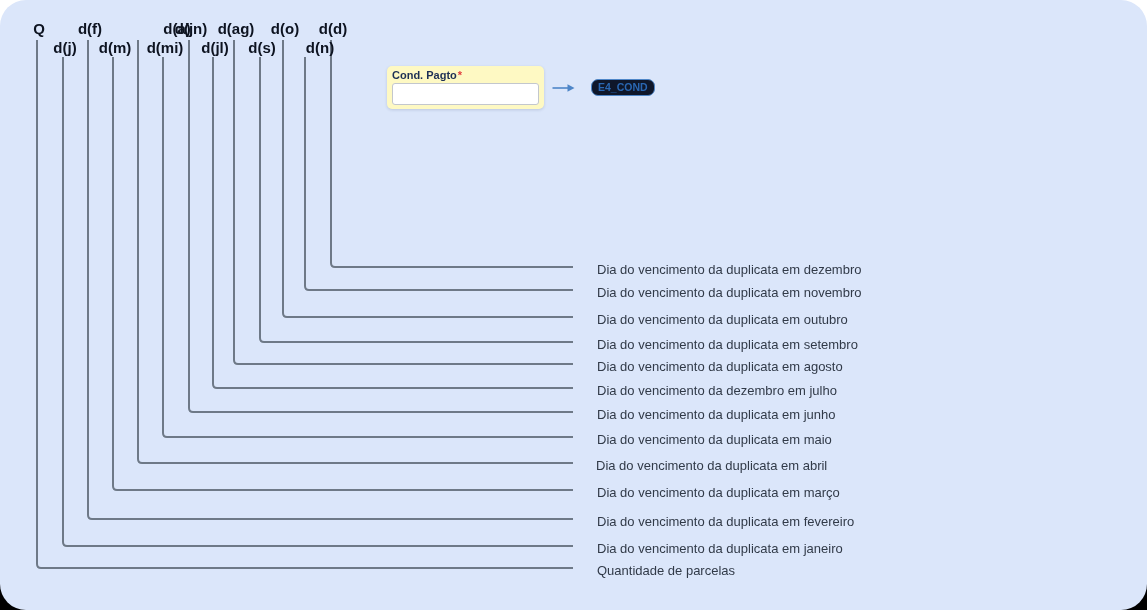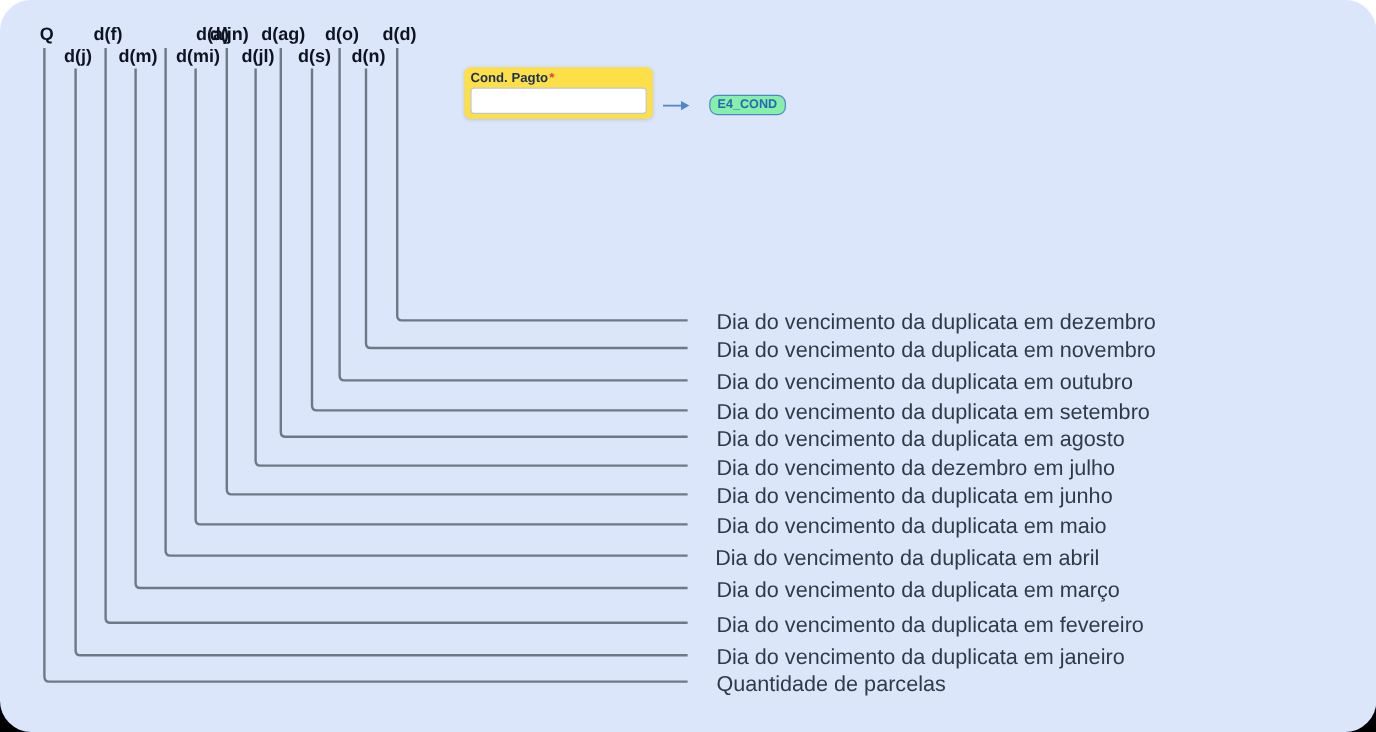--- a/index.html
+++ b/index.html
@@ -26,29 +26,29 @@
     transform: translateX(-50%);
     font-size: 15px;
     font-weight: bold;
     color: #0d1320;
     white-space: nowrap;
     line-height: 17px;
   }
   .desc-label {
     position: absolute;
     transform: translateY(-50%);
-    font-size: 18px;
+    font-size: 13px;
     color: #313a48;
     white-space: nowrap;
   }
   .field-card {
     position: absolute;
-    left: 387px; top: 56px;
+    left: 387px; top: 66px;
     width: 157px; height: 43px;
-    background: #fde047;
+    background: #fef9c3;
     border-radius: 5px;
     box-shadow: 0 1px 3px rgba(40,60,100,0.18);
     box-sizing: border-box;
     padding: 3px 5px;
   }
   .field-label {
     font-size: 11px;
     font-weight: bold;
     color: #1c2f55;
     line-height: 12px;
@@ -72,21 +72,21 @@
     left: 552px; top: 83px;
     width: 23px; height: 10px;
   }
   .field-tag {
     position: absolute;
     left: 591px; top: 79px;
     height: 17px;
     box-sizing: border-box;
     border: 1.5px solid #4e86c8;
     border-radius: 7px;
-    background: #86efac;
+    background: #0f172a;
     color: #2a67b2;
     font-size: 10.5px;
     font-weight: bold;
     line-height: 14px;
     padding: 0 6px;
     white-space: nowrap;
   }
 </style>
 </head>
 <body>
@@ -114,21 +114,21 @@
       <span class="token-label" style="left: 65px; top: 39px;">d(j)</span>
       <span class="token-label" style="left: 90px; top: 20px;">d(f)</span>
       <span class="token-label" style="left: 115px; top: 39px;">d(m)</span>
       <span class="token-label" style="left: 140px; top: 20px; margin-left: 37px;">d(a)</span>
       <span class="token-label" style="left: 165px; top: 39px;">d(mi)</span>
       <span class="token-label" style="left: 191px; top: 20px;">d(jn)</span>
       <span class="token-label" style="left: 215px; top: 39px;">d(jl)</span>
       <span class="token-label" style="left: 236px; top: 20px;">d(ag)</span>
       <span class="token-label" style="left: 262px; top: 39px;">d(s)</span>
       <span class="token-label" style="left: 285px; top: 20px;">d(o)</span>
-      <span class="token-label" style="left: 307px; top: 39px; text-align: center;">d(n)</span>
+      <span class="token-label" style="left: 320px; top: 39px; text-align: center;">d(n)</span>
       <span class="token-label" style="left: 333px; top: 20px;">d(d)</span>
     </div>
   <div id="desc-layer">
       <span class="desc-label" style="left: 597px; top: 570px;">Quantidade de parcelas</span>
       <span class="desc-label" style="left: 597px; top: 548px;">Dia do vencimento da duplicata em janeiro</span>
       <span class="desc-label" style="left: 597px; top: 521px;">Dia do vencimento da duplicata em fevereiro</span>
       <span class="desc-label" style="left: 597px; top: 492px;">Dia do vencimento da duplicata em março</span>
       <span class="desc-label" style="left: 596px; top: 465px;">Dia do vencimento da duplicata em abril</span>
       <span class="desc-label" style="left: 597px; top: 439px;">Dia do vencimento da duplicata em maio</span>
       <span class="desc-label" style="left: 597px; top: 414px;">Dia do vencimento da duplicata em junho</span>

